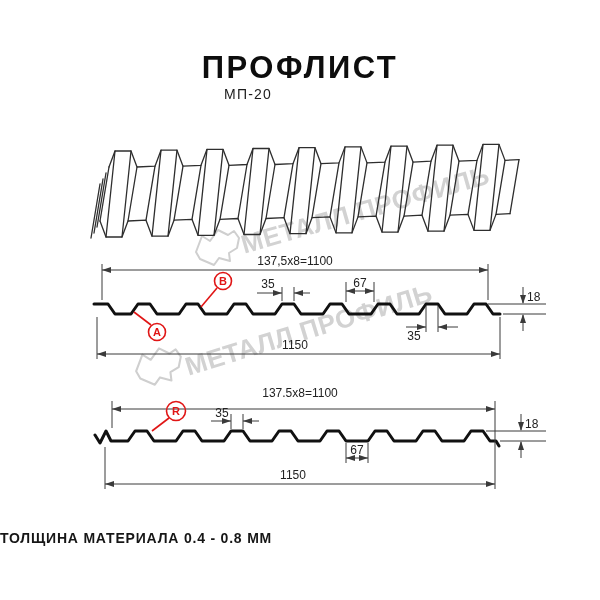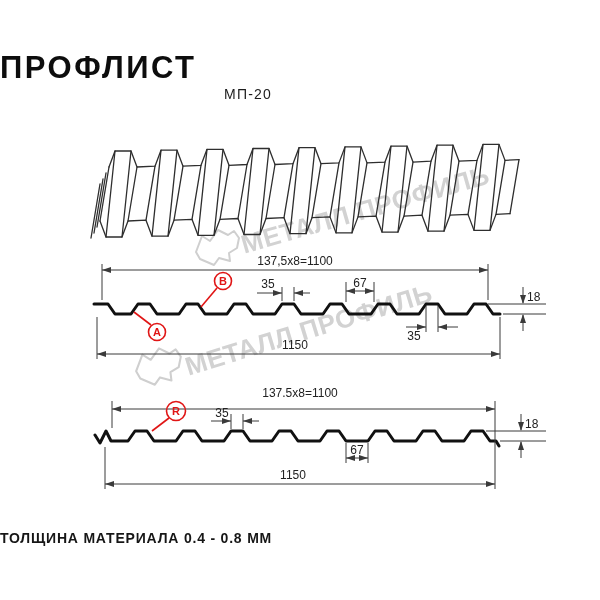--- a/index.html
+++ b/index.html
@@ -1,18 +1,18 @@
 <!DOCTYPE html>
 <html><head>
 <meta charset="utf-8">
 <style>
   html,body{margin:0;padding:0;}
   body{width:600px;height:600px;background:#ffffff;position:relative;overflow:hidden;
        font-family:"Liberation Sans", sans-serif;}
-  .title{position:absolute;top:50px;left:0;width:600px;text-align:left;
+  .title{position:absolute;top:50px;left:0;width:600px;text-align:center;
          font-size:31px;font-weight:700;letter-spacing:2.5px;color:#0d0d0d;}
   .subtitle{position:absolute;top:86px;left:0;width:496px;text-align:center;
          font-size:14px;font-weight:500;letter-spacing:1.2px;color:#1c1c1c;}
   .footer{position:absolute;top:530px;left:0;width:600px;text-align:left;
          font-size:14px;font-weight:700;letter-spacing:0.8px;color:#161616;}
   .wm-text{position:absolute;color:#d2d2d2;font-weight:700;font-size:26px;
          letter-spacing:0.5px;white-space:nowrap;z-index:1;}
   .wm-text.w1{left:242px;top:230px;transform:rotate(-16deg);transform-origin:0 50%;}
   .wm-text.w2{left:186px;top:352px;transform:rotate(-17deg);transform-origin:0 50%;}
   .wm-logo{position:absolute;z-index:1;}

